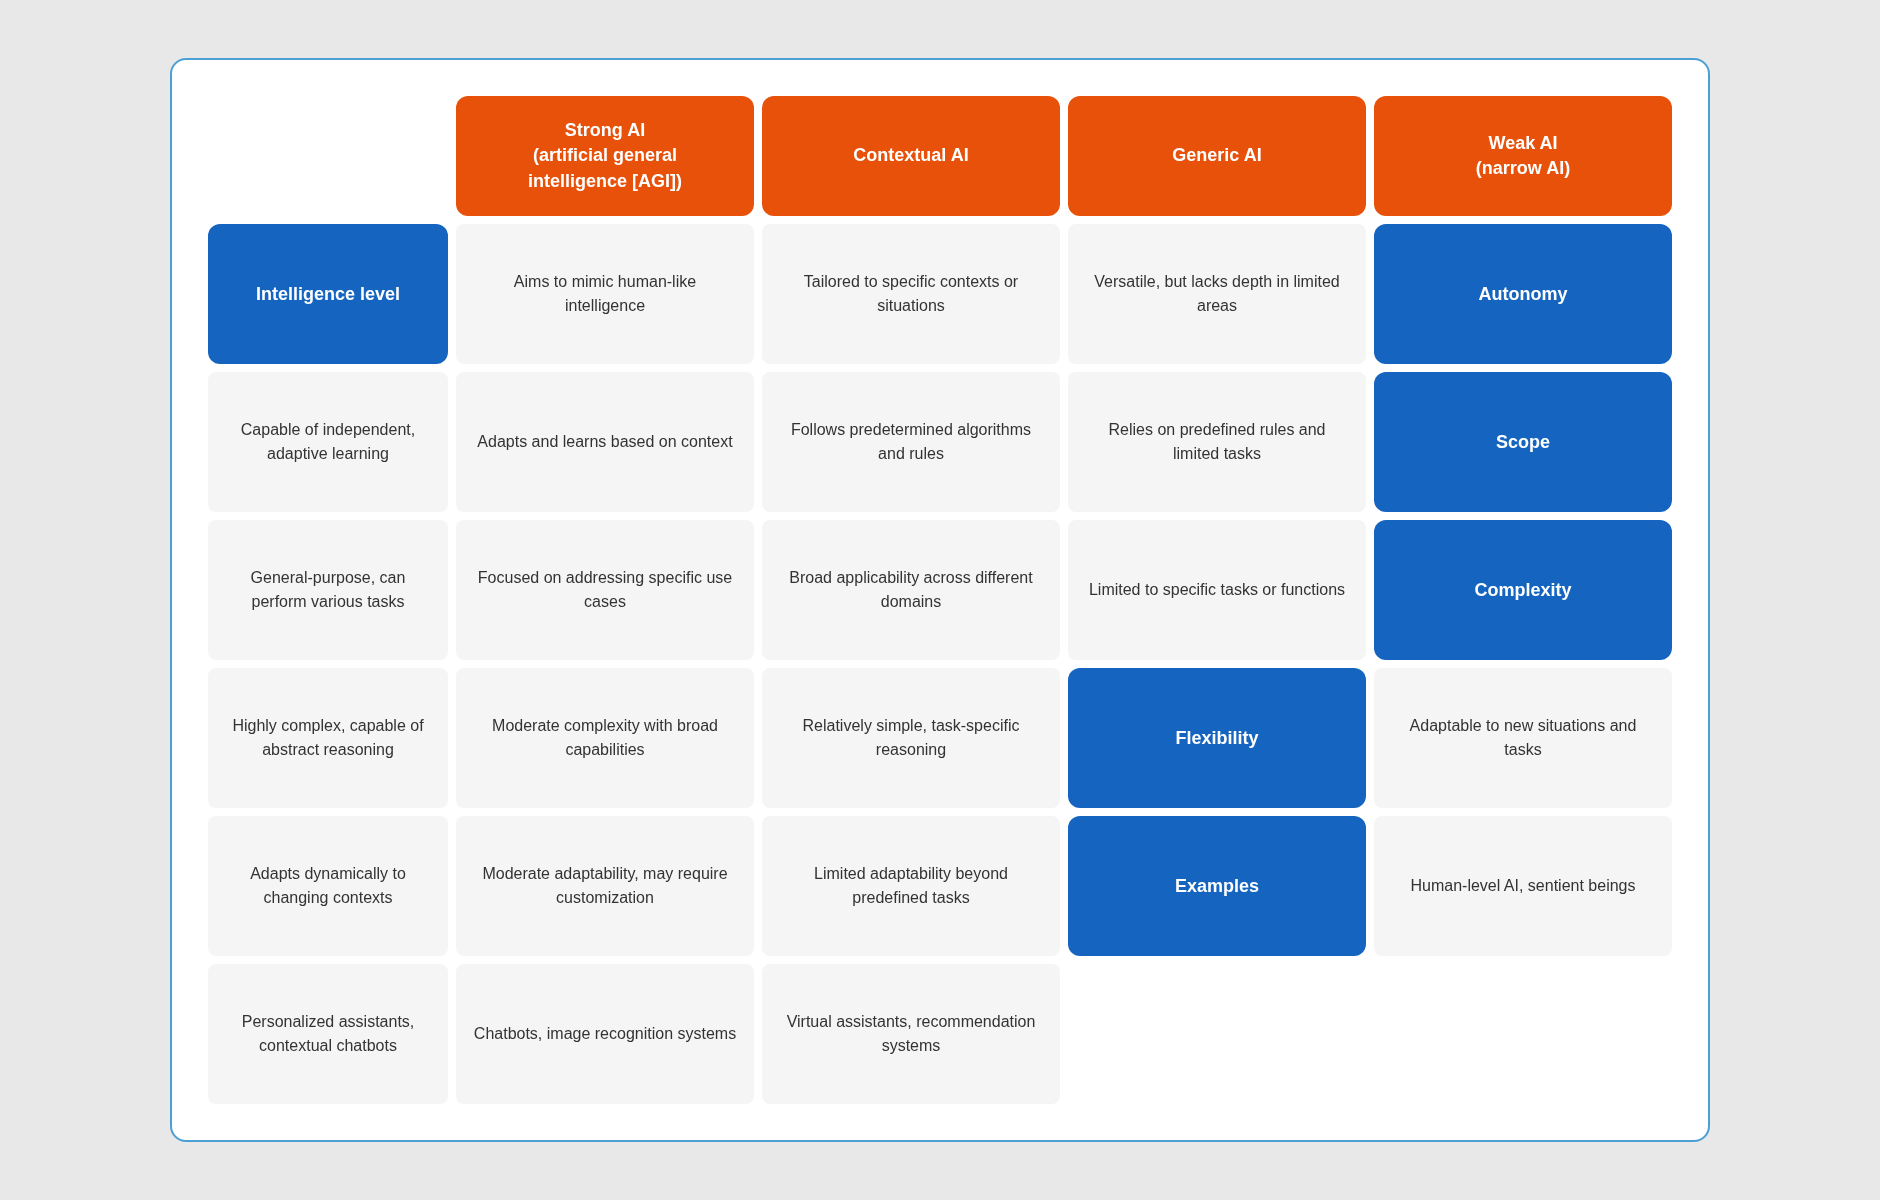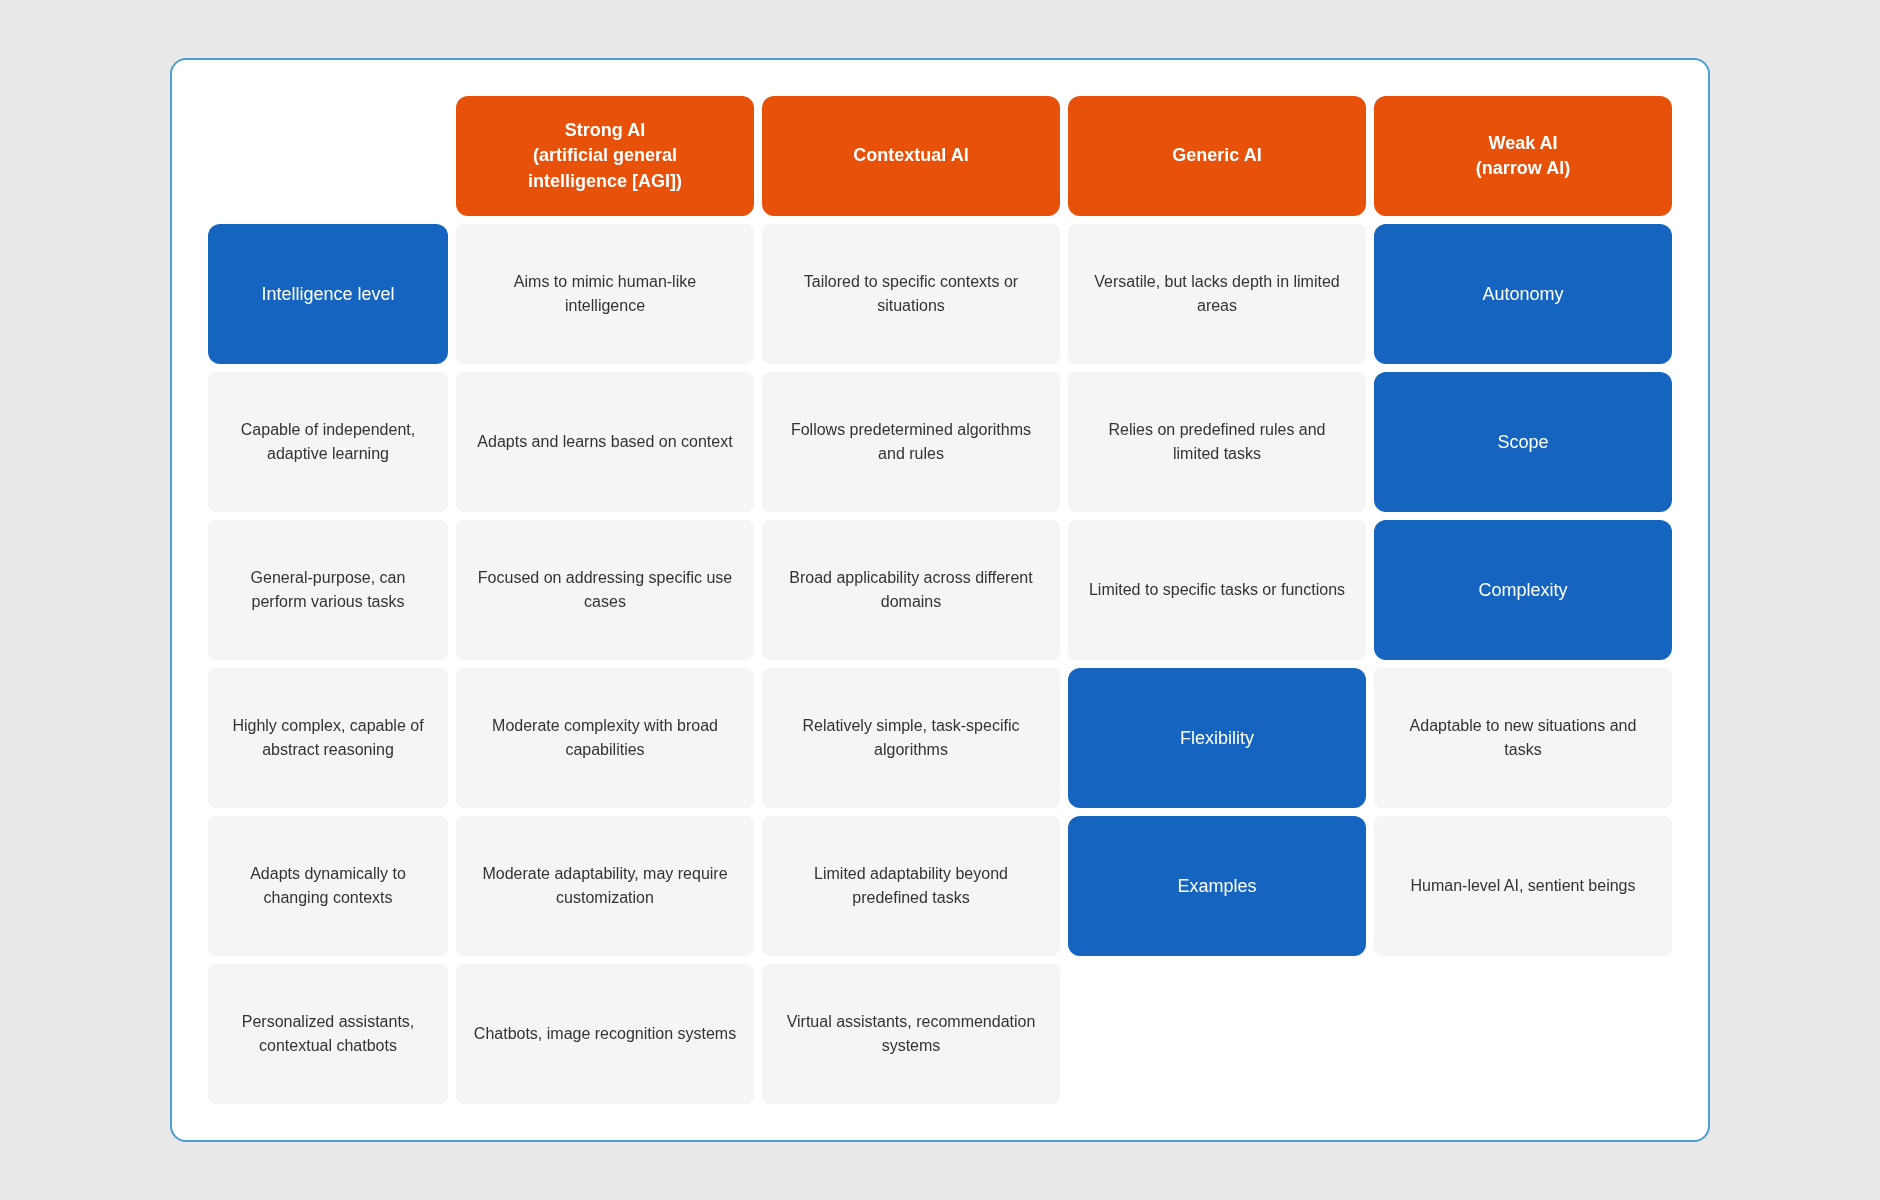--- a/index.html
+++ b/index.html
@@ -52,21 +52,21 @@
       line-height: 1.4;
     }
 
     
     .row-label {
       background: #1565c0;
       border-radius: 12px;
       color: white;
       text-align: center;
       font-size: 18px;
-      font-weight: 400;
+      font-weight: 700;
       padding: 16px;
       display: flex;
       align-items: center;
       justify-content: center;
       min-height: 140px;
     }
 
     
     .data-cell {
       background: #f5f5f5;
@@ -102,21 +102,21 @@
       <div class="data-cell">Follows predetermined algorithms and rules</div>
       <div class="data-cell">Relies on predefined rules and limited tasks</div>
       <div class="row-label">Scope</div>
       <div class="data-cell">General-purpose, can perform various tasks</div>
       <div class="data-cell">Focused on addressing specific use cases</div>
       <div class="data-cell">Broad applicability across different domains</div>
       <div class="data-cell">Limited to specific tasks or functions</div>
       <div class="row-label">Complexity</div>
       <div class="data-cell">Highly complex, capable of abstract reasoning</div>
       <div class="data-cell">Moderate complexity with broad capabilities</div>
-      <div class="data-cell">Relatively simple, task-specific algorithms</div>
+      <div class="data-cell">Relatively simple, task-specific reasoning</div>
       <div class="row-label">Flexibility</div>
       <div class="data-cell">Adaptable to new situations and tasks</div>
       <div class="data-cell">Adapts dynamically to changing contexts</div>
       <div class="data-cell">Moderate adaptability, may require customization</div>
       <div class="data-cell">Limited adaptability beyond predefined tasks</div>
       <div class="row-label">Examples</div>
       <div class="data-cell">Human-level AI, sentient beings</div>
       <div class="data-cell">Personalized assistants, contextual chatbots</div>
       <div class="data-cell">Chatbots, image recognition systems</div>
       <div class="data-cell">Virtual assistants, recommendation systems</div>

